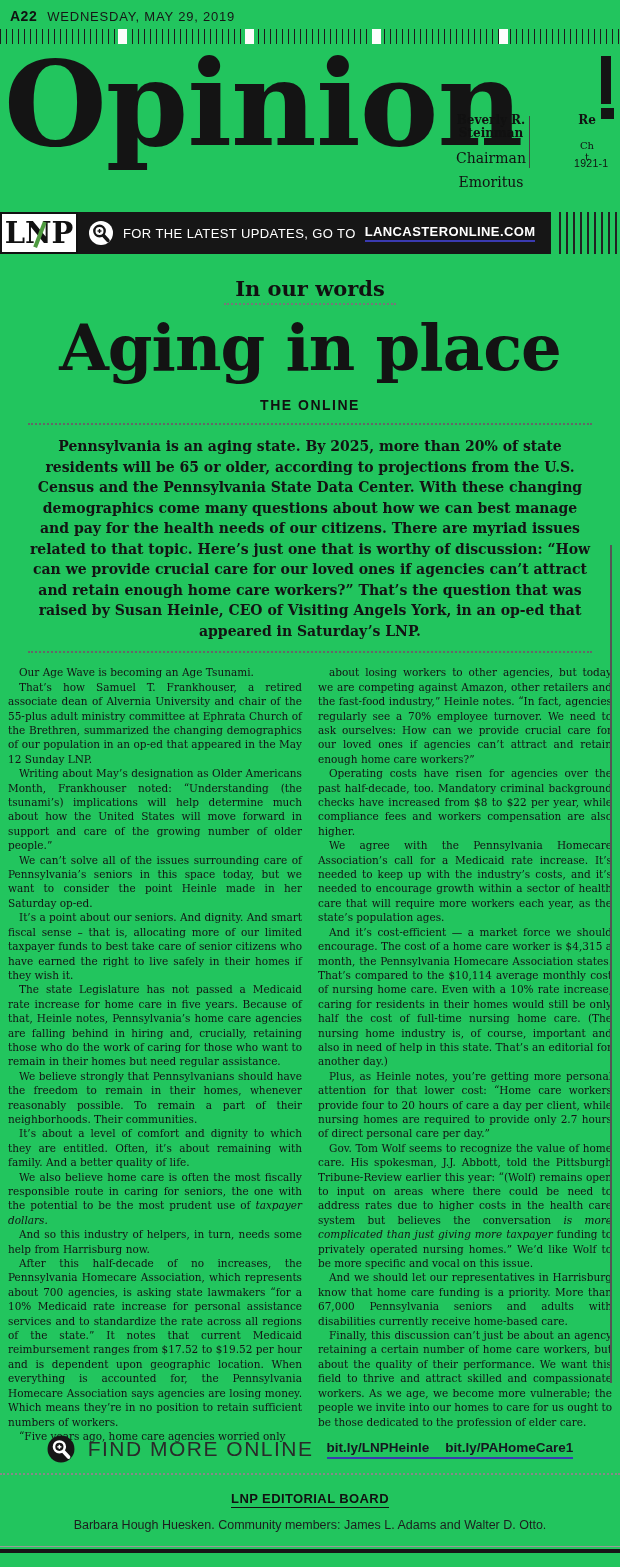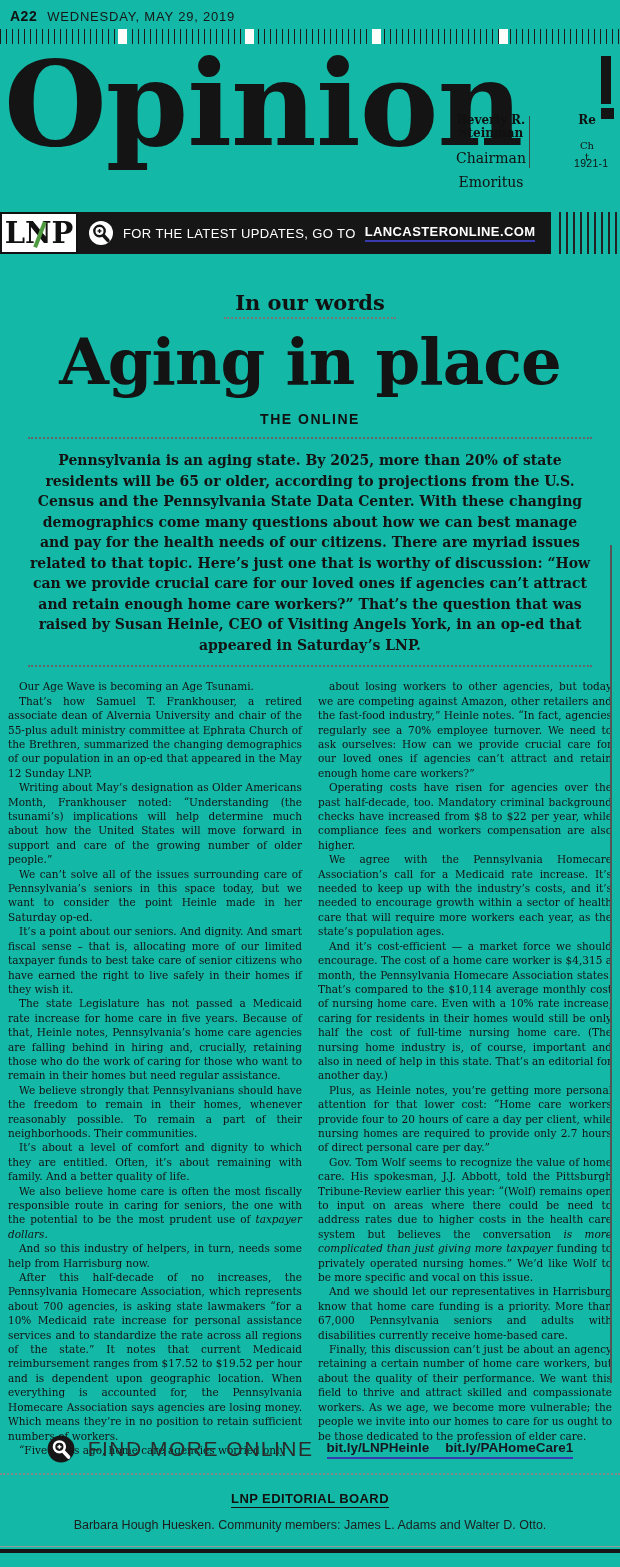--- a/index.html
+++ b/index.html
@@ -1,20 +1,20 @@
 <!DOCTYPE html>
 <html><head>
 <meta charset="utf-8">
 <style>
   * { margin:0; padding:0; box-sizing:border-box; }
   html,body { background:#e8e8e8; }
   body { font-family:"DejaVu Serif", serif; color:#111; }
   .page {
     position:relative; width:620px; height:1567px; margin:0 auto;
-    background:#14b8a6; overflow:hidden;
+    background:#22c55e; overflow:hidden;
   }
   
   .date-row { display:flex; align-items:baseline; gap:10px; padding:8px 10px 2px; font-family:"Liberation Sans", sans-serif; }
   .edition { font-weight:bold; font-size:14px; letter-spacing:.5px; }
   .pubdate { font-size:13px; letter-spacing:.8px; color:#161616; }
   
   .ticks {
     height:15px; margin:3px 0 0 0;
     background-image:
       repeating-linear-gradient(90deg, transparent 0 118px, #fdfdfc 118px 127px),
@@ -57,21 +57,21 @@
     font-family:"Liberation Sans", sans-serif; font-size:13px; letter-spacing:.4px;
   }
   .promo-site { font-weight:bold; border-bottom:2px solid #3a3ab0; padding-bottom:1px; color:#fff; text-decoration:none; }
   .promo-ticks {
     flex:1 1 auto; margin-left:8px;
     background-image:
       repeating-linear-gradient(90deg, transparent 0 78px, #fdfdfc 78px 92px),
       repeating-linear-gradient(90deg, #222 0 2px, transparent 2px 7px);
   }
   
-  .kicker-wrap { text-align:center; margin-top:36px; }
+  .kicker-wrap { text-align:center; margin-top:22px; }
   .kicker { display:inline-block; font-family:"DejaVu Serif", serif; font-weight:bold; font-size:21px; }
   .kicker-rule { width:172px; margin:2px auto 0; border-top:2px dotted #777; }
   .headline {
     text-align:center; font-family:"DejaVu Serif", serif; font-weight:bold;
     font-size:64px; line-height:1.1; letter-spacing:-1px; margin-top:8px; color:#131313;
   }
   .issue-label { text-align:center; font-family:"Liberation Sans", sans-serif; font-weight:bold; font-size:14px; letter-spacing:1.5px; margin-top:14px; }
   .dotted-rule { border-top:2px dotted #666; margin:10px 28px 0; }
   .dotted-rule.full { margin:10px 0 0; border-top-color:#888; }
   

